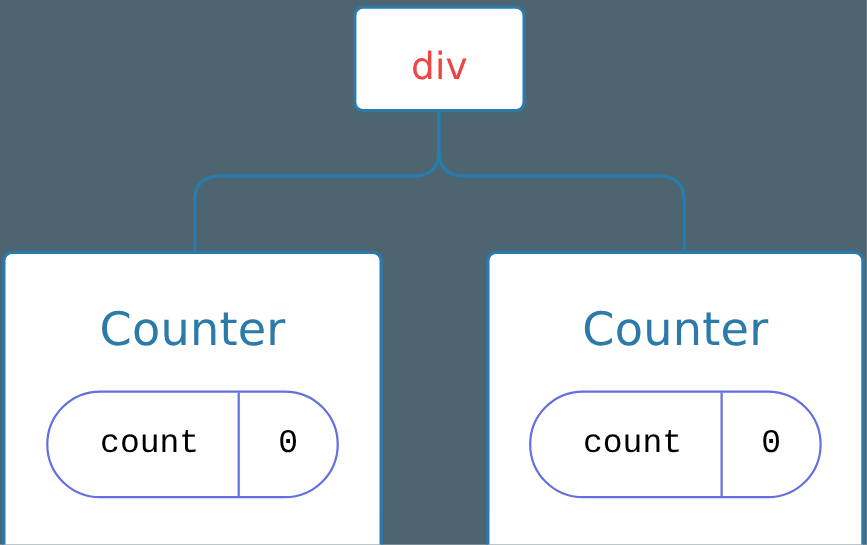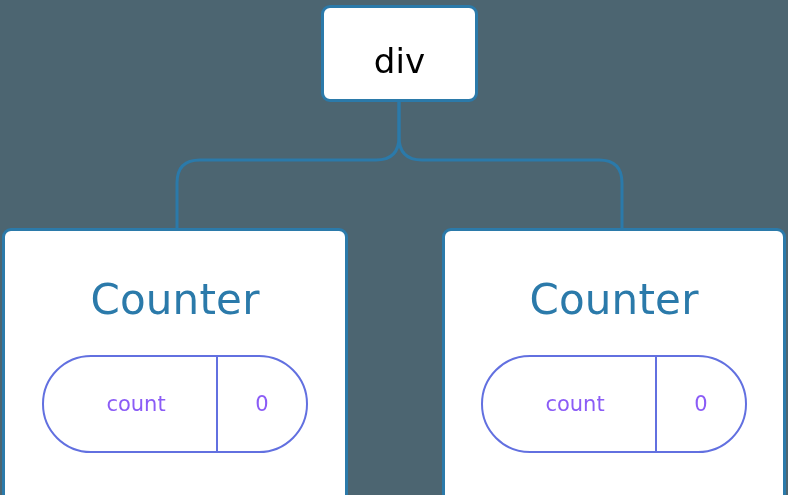--- a/index.html
+++ b/index.html
@@ -45,21 +45,21 @@
   
   .node--root {
     left: 321px;
     top: 5px;
     width: 157px;
     height: 97px;
     justify-content: center;
   }
   .node--root .node-title {
     font-size: 34px;
-    color: #000000;
+    color: #ef4444;
     line-height: 1;
     letter-spacing: 0.2px;
     margin-top: 15px;
   }
 
   
   .node--child {
     top: 228px;
     height: 290px;           
     padding-top: 48px;
@@ -86,24 +86,25 @@
     align-items: stretch;
   }
   .is-left  .state-pill { width: 266px; }
   .is-right .state-pill { width: 266px; }
 
   .state-key,
   .state-value {
     display: flex;
     align-items: center;
     justify-content: center;
-    color: #8b5cf6;
-    font-size: 21px;
+    color: #000000;
+    font-size: 30px;
     line-height: 1;
     box-sizing: border-box;
+    font-family: Liberation Mono, monospace;
   }
   .state-key {
     flex: 0 0 172px;
     padding-left: 12px;
   }
   .state-value {
     flex: 1 1 auto;
     border-left: 2px solid #6270e0;
   }
 </style>

